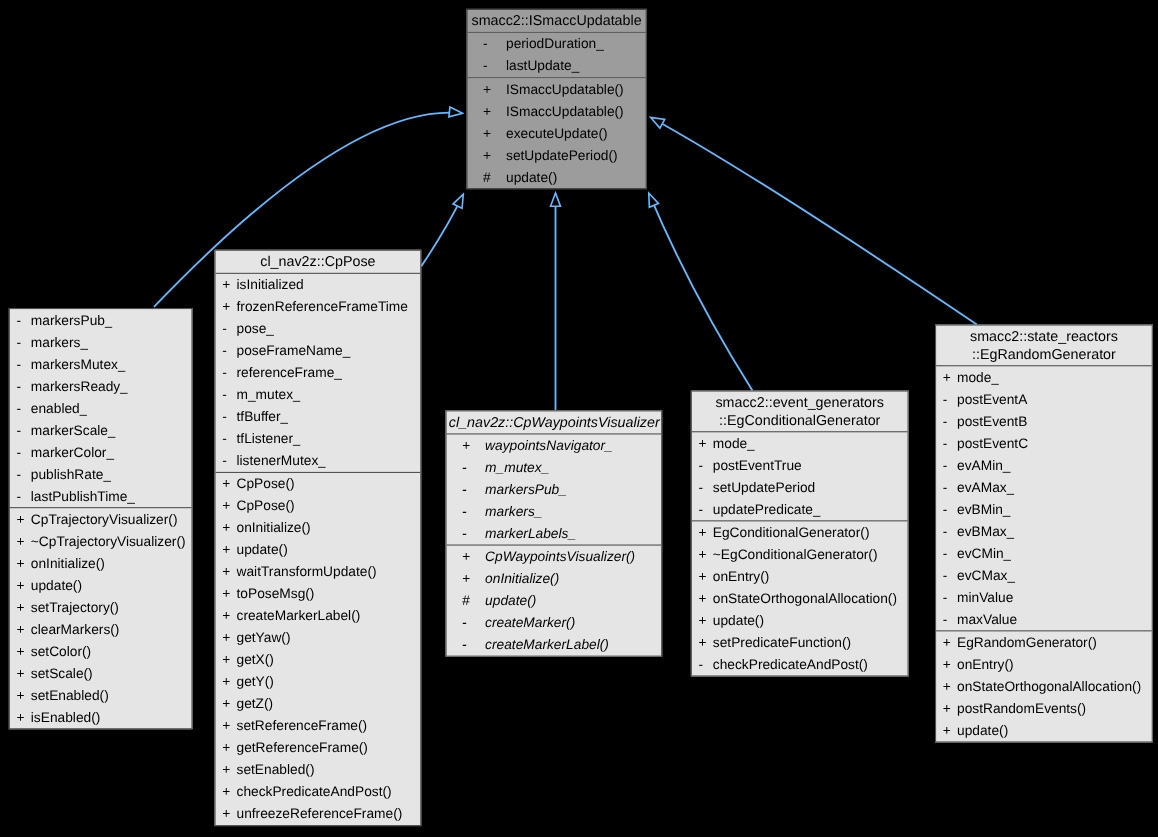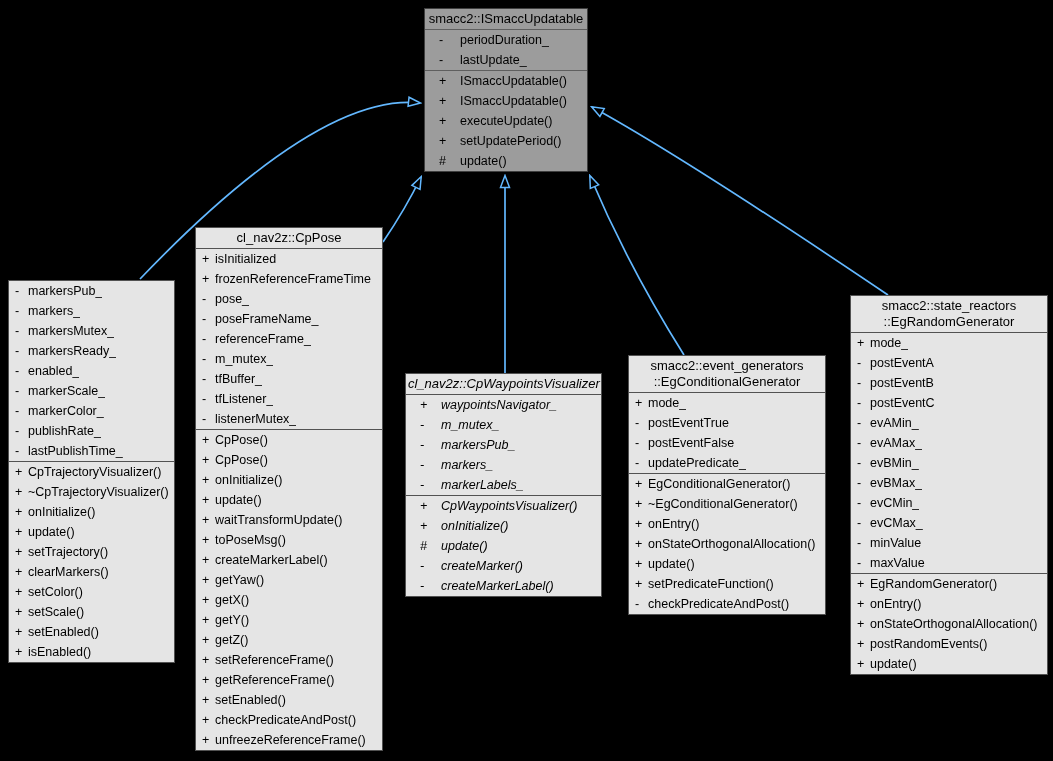--- a/index.html
+++ b/index.html
@@ -380,21 +380,21 @@
         <div class="row">
           <span class="sign">+</span>
           <span class="mname">mode_</span>
         </div>
         <div class="row">
           <span class="sign">-</span>
           <span class="mname">postEventTrue</span>
         </div>
         <div class="row">
           <span class="sign">-</span>
-          <span class="mname">postEventFalse</span>
+          <span class="mname">setUpdatePeriod</span>
         </div>
         <div class="row">
           <span class="sign">-</span>
           <span class="mname">updatePredicate_</span>
         </div>
       </div>
     <div class="section methods">
         <div class="row">
           <span class="sign">+</span>
           <span class="mname">EgConditionalGenerator()</span>

